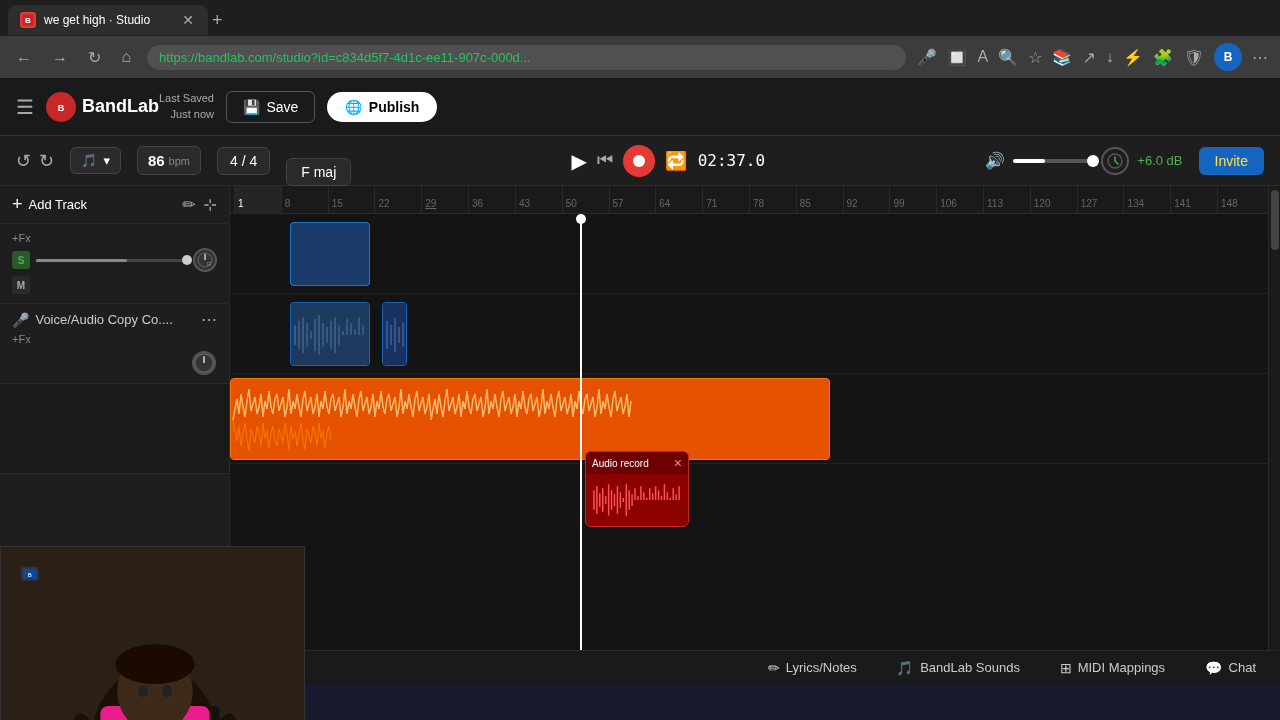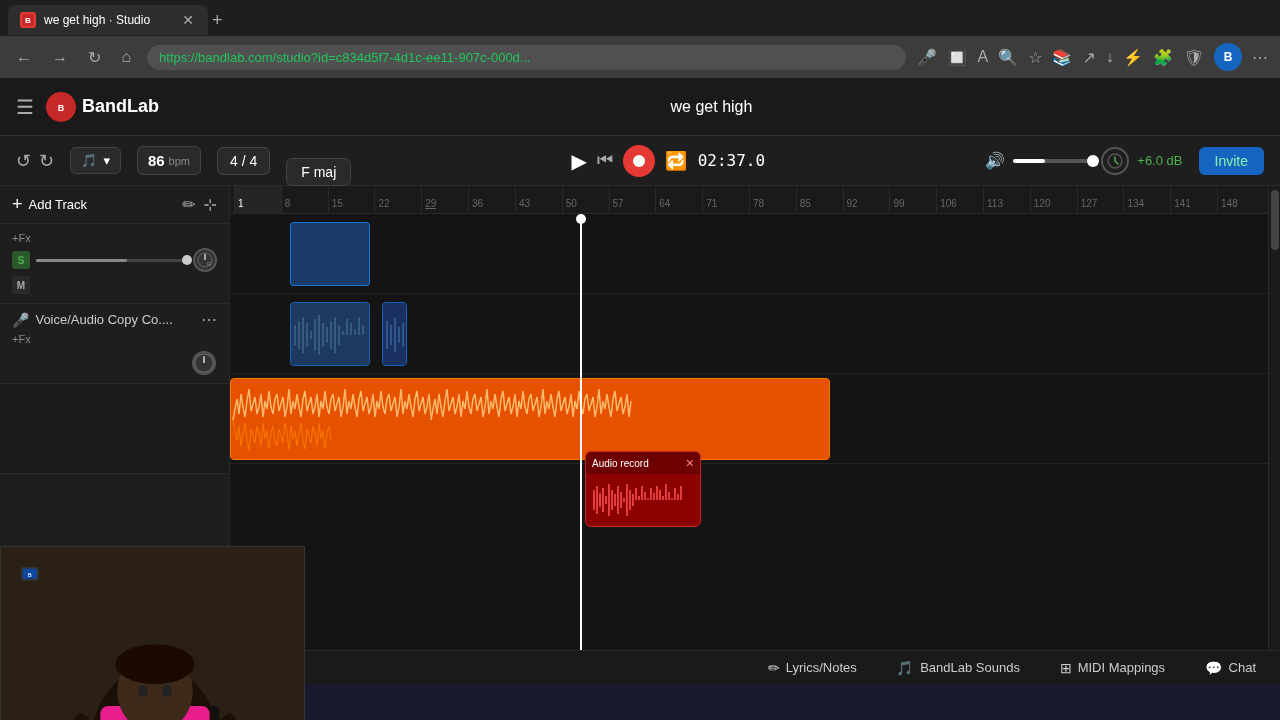--- a/index.html
+++ b/index.html
@@ -49,21 +49,21 @@
     .record-dot { width: 12px; height: 12px; background: #fff; border-radius: 50%; }
     .loop-btn { font-size: 18px; cursor: pointer; color: #aaa; }
     .time-display { color: #fff; font-size: 16px; font-weight: 500; font-family: monospace; }
     .volume-section { display: flex; align-items: center; gap: 8px; }
     .vol-icon { color: #aaa; font-size: 16px; }
     .vol-slider { width: 80px; height: 4px; background: #555; border-radius: 2px; position: relative; cursor: pointer; }
     .vol-fill { width: 40%; height: 100%; background: #fff; border-radius: 2px; }
     .vol-knob { width: 12px; height: 12px; background: #fff; border-radius: 50%; position: absolute; right: -6px; top: -4px; }
     .meter-circle { width: 28px; height: 28px; border: 2px solid #555; border-radius: 50%; display: flex; align-items: center; justify-content: center; cursor: pointer; }
     .gain-display { color: #4caf50; font-size: 13px; font-weight: 500; }
-    .invite-btn { background: #1565c0; color: #86efac; border: none; padding: 6px 16px; border-radius: 6px; cursor: pointer; font-size: 14px; font-weight: 500; }
+    .invite-btn { background: #1565c0; color: #fde047; border: none; padding: 6px 16px; border-radius: 6px; cursor: pointer; font-size: 14px; font-weight: 500; }
 
     
     .daw-container { display: flex; height: calc(720px - 36px - 42px - 58px - 50px - 36px); background: #141414; }
 
     
     .track-controls { width: 230px; min-width: 230px; background: #1e1e1e; border-right: 1px solid #2a2a2a; display: flex; flex-direction: column; }
     .add-track-bar { display: flex; align-items: center; justify-content: space-between; padding: 8px 12px; border-bottom: 1px solid #2a2a2a; }
     .add-track-btn { display: flex; align-items: center; gap: 6px; color: #fff; font-size: 13px; cursor: pointer; }
     .add-icon { font-size: 18px; color: #fff; }
     .track-tools { display: flex; gap: 8px; }
@@ -163,21 +163,34 @@
   <span class="hamburger">☰</span>
   <div class="brand-logo">
     <div class="brand-logo-icon">
       <svg width="20" height="16" viewBox="0 0 20 16">
           <ellipse cx="10" cy="8" rx="9" ry="7" fill="#c62828"></ellipse>
           <text x="10" y="12" text-anchor="middle" fill="white" font-size="9" font-weight="bold">B</text>
         </svg>
     </div>
     <span>BandLab</span>
   </div>
-  <span class="song-title">we get high</span>
+  <div class="header-right">
+    <div class="last-saved">
+      <div>Last Saved</div>
+      <div>Just now</div>
+    </div>
+    <button class="save-btn">
+      <span>💾</span>
+      <span>Save</span>
+    </button>
+    <button class="publish-btn">
+      <span>🌐</span>
+      <span>Publish</span>
+    </button>
+  </div>
 </div>
 
 <div class="toolbar">
   <div class="undo-redo">
     <span>↺</span>
     <span>↻</span>
   </div>
   <button class="auto-tune-btn">
     <span>🎵</span>
     <span>▾</span>
@@ -439,21 +452,21 @@
                 <path d="M 2,41 L 4,30 L 6,20 L 8,35 L 10,15 L 12,28 L 14,38 L 16,22 L 18,10 L 20,32 L 22,25 L 24,18 L 26,35 L 28,28 L 30,15 L 32,38 L 34,22 L 36,30 L 38,12 L 40,28 L 42,35 L 44,20 L 46,15 L 48,32 L 50,25 L 52,18 L 54,38 L 56,28 L 58,10 L 60,35 L 62,22 L 64,30 L 66,15 L 68,28 L 70,38 L 72,20 L 74,12 L 76,32 L 78,25 L 80,18 L 82,35 L 84,28 L 86,15 L 88,38 L 90,22 L 92,30 L 94,12 L 96,28 L 98,35 L 100,20 L 102,15 L 104,32 L 106,25 L 108,18 L 110,38 L 112,28 L 114,10 L 116,35 L 118,22 L 120,30 L 122,15 L 124,28 L 126,38 L 128,20 L 130,12 L 132,32 L 134,25 L 136,18 L 138,35 L 140,28 L 142,15 L 144,38 L 146,22 L 148,30 L 150,12 L 152,28 L 154,35 L 156,20 L 158,15 L 160,32 L 162,25 L 164,18 L 166,38 L 168,28 L 170,10 L 172,35 L 174,22 L 176,30 L 178,15 L 180,28 L 182,38 L 184,20 L 186,12 L 188,32 L 190,25 L 192,18 L 194,35 L 196,28 L 198,15 L 200,38" stroke="#ffcc80" fill="none" stroke-width="1.5"></path>
                 <path d="M 200,41 L 202,30 L 204,20 L 206,35 L 208,15 L 210,28 L 212,38 L 214,22 L 216,10 L 218,32 L 220,25 L 222,18 L 224,35 L 226,28 L 228,15 L 230,38 L 232,22 L 234,30 L 236,12 L 238,28 L 240,35 L 242,20 L 244,15 L 246,32 L 248,25 L 250,18 L 252,38 L 254,28 L 256,10 L 258,35 L 260,22 L 262,30 L 264,15 L 266,28 L 268,38 L 270,20 L 272,12 L 274,32 L 276,25 L 278,18 L 280,35 L 282,28 L 284,15 L 286,38 L 288,22 L 290,30 L 292,12 L 294,28 L 296,35 L 298,20 L 300,15 L 302,32 L 304,25 L 306,18 L 308,38 L 310,28 L 312,10 L 314,35 L 316,22 L 318,30 L 320,15 L 322,28 L 324,38 L 326,20 L 328,12 L 330,32 L 332,25 L 334,18 L 336,35 L 338,28 L 340,15 L 342,38 L 344,22 L 346,30 L 348,12 L 350,28 L 352,35 L 354,20 L 356,15 L 358,32 L 360,25 L 362,18 L 364,38 L 366,28 L 368,10 L 370,35 L 372,22 L 374,30 L 376,15 L 378,28 L 380,38 L 382,20 L 384,12 L 386,32 L 388,25 L 390,18 L 392,35 L 394,28 L 396,15 L 398,38 L 400,22" stroke="#ffcc80" fill="none" stroke-width="1.5"></path>
 
                 <path d="M 2,41 L 4,52 L 6,62 L 8,47 L 10,67 L 12,54 L 14,44 L 16,60 L 18,72 L 20,50 L 22,57 L 24,64 L 26,47 L 28,54 L 30,67 L 32,44 L 34,60 L 36,52 L 38,70 L 40,54 L 42,47 L 44,62 L 46,67 L 48,50 L 50,57 L 52,64 L 54,44 L 56,54 L 58,72 L 60,47 L 62,60 L 64,52 L 66,67 L 68,54 L 70,44 L 72,62 L 74,70 L 76,50 L 78,57 L 80,64 L 82,47 L 84,54 L 86,67 L 88,44 L 90,60 L 92,52 L 94,70 L 96,54 L 98,47 L 100,62" stroke="#ff8c00" fill="none" stroke-width="1.2" opacity="0.7"></path>
               </g>
             </svg>
           </div>
         </div>
       </div>
 
-      <div class="audio-record-popup" style="position:absolute; left:355px; top:265px; width:116px; background:#8b0000; border:1px solid #c62828; border-radius:6px; overflow:hidden; z-index:30;">
+      <div class="audio-record-popup" style="position:absolute; left:355px; top:265px; width:104px; background:#8b0000; border:1px solid #c62828; border-radius:6px; overflow:hidden; z-index:30;">
         <div style="display:flex; align-items:center; justify-content:space-between; padding:3px 6px; background:#6d0000;">
           <span style="color:#fff; font-size:10px;">Audio record</span>
           <span style="color:#ff8a80; font-size:14px; cursor:pointer;">×</span>
         </div>
         <div style="height:52px; display:flex; align-items:center; padding:4px;">
           <svg width="96" height="44" viewBox="0 0 96 44">
             <rect width="96" height="44" fill="#8b0000"></rect>
             <g stroke="#ff5252" stroke-width="1.5">
               <line x1="4" y1="22" x2="4" y2="12"></line>
                 <line x1="7" y1="22" x2="7" y2="8"></line>

